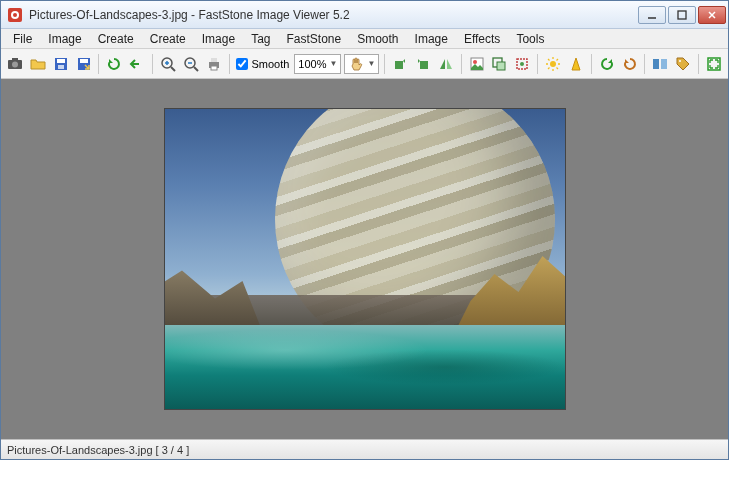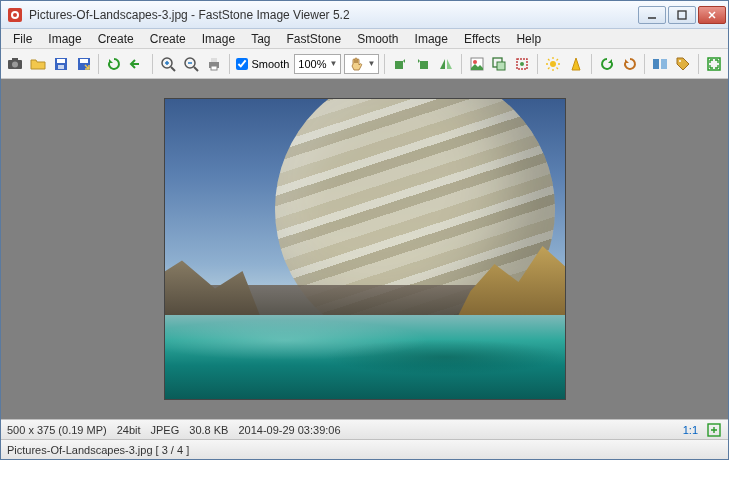--- a/index.html
+++ b/index.html
@@ -90,21 +90,21 @@
     <span class="menuitem">File</span>
     <span class="menuitem">Image</span>
     <span class="menuitem">Create</span>
     <span class="menuitem">Create</span>
     <span class="menuitem">Image</span>
     <span class="menuitem">Tag</span>
     <span class="menuitem">FastStone</span>
     <span class="menuitem">Smooth</span>
     <span class="menuitem">Image</span>
     <span class="menuitem">Effects</span>
-    <span class="menuitem">Help</span>
+    <span class="menuitem">Tools</span>
   </div>
 
   <div class="toolbar">
     <div class="tb">
         <svg class="ico" viewBox="0 0 16 16">
           <rect x="1" y="4" width="14" height="9" rx="1" fill="#555"></rect>
           <circle cx="8" cy="8.5" r="3" fill="#999"></circle>
           <rect x="5" y="2" width="6" height="3" fill="#555"></rect>
         </svg>
       </div>
@@ -277,33 +277,18 @@
     <div class="imageframe">
       <div class="sky"></div>
       <div class="planet"></div>
       <div class="horizon"></div>
       <div class="mtn l"></div>
       <div class="mtn r"></div>
       <div class="water"></div>
     </div>
   </div>
 
-  <div class="statusbar top">
-    <span class="cell">500 x 375 (0.19 MP)</span>
-    <span class="cell">24bit</span>
-    <span class="cell">JPEG</span>
-    <span class="cell">30.8 KB</span>
-    <span class="cell">2014-09-29 03:39:06</span>
-    <span class="spacer"></span>
-    <span class="ratio">1:1</span>
-    <span class="endicon">
-        <svg viewBox="0 0 16 16">
-          <rect x="2" y="2" width="12" height="12" fill="none" stroke="#2a9a2a" stroke-width="1.4"></rect>
-          <path d="M5 8h6M8 5v6" stroke="#2a9a2a" stroke-width="1.4"></path>
-        </svg>
-      </span>
-  </div>
 
   <div class="statusbar bottom">
     <span>Pictures-Of-Landscapes-3.jpg [ 3 / 4 ]</span>
   </div>
 
 </div>
 
 </body></html>

